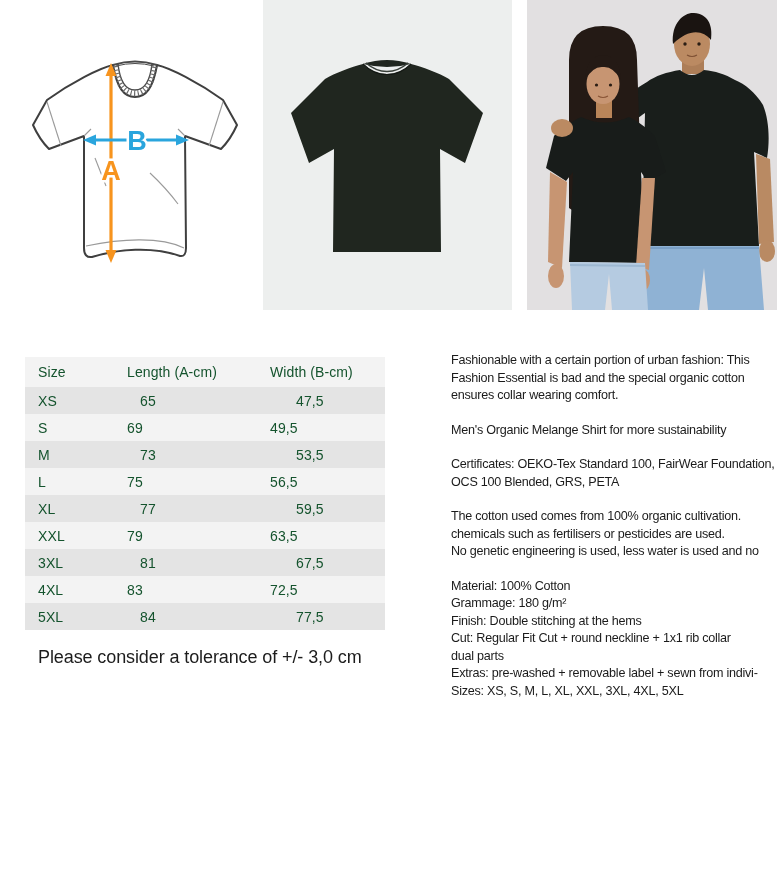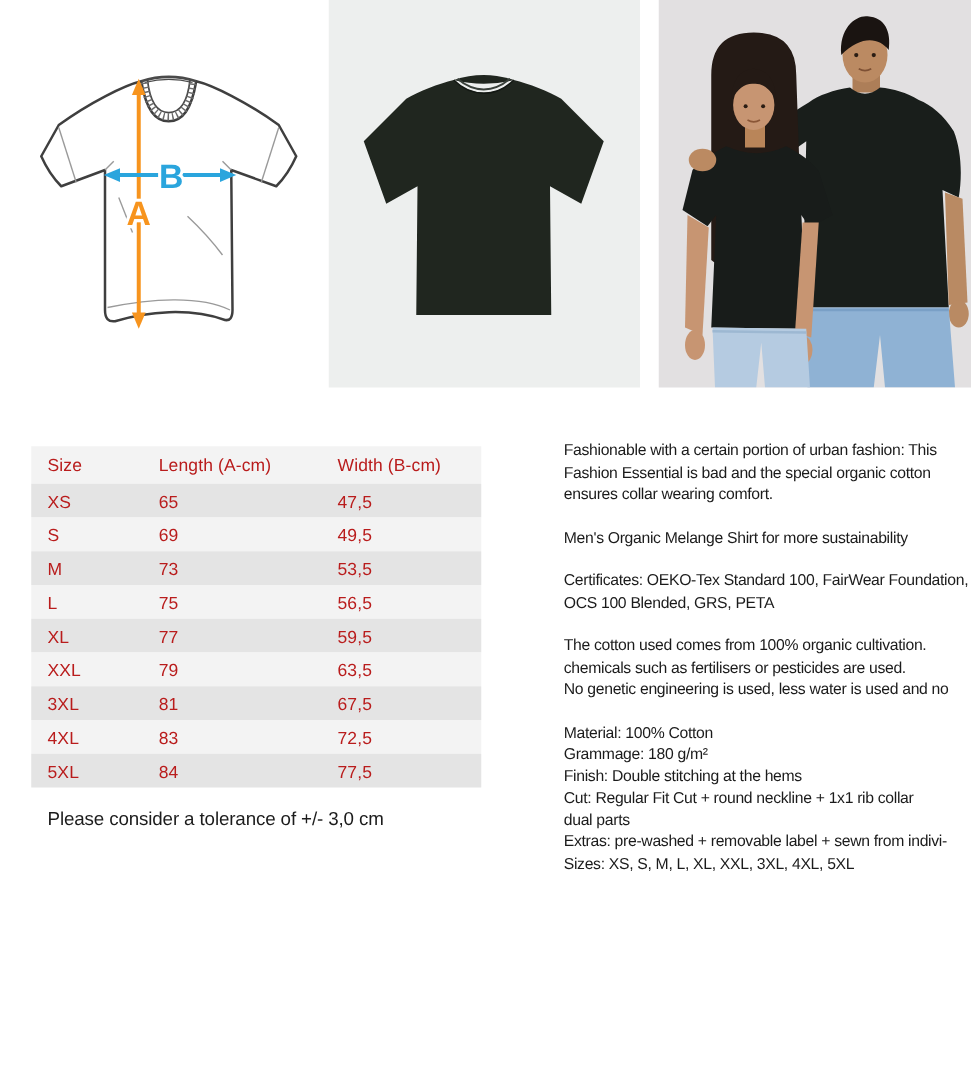--- a/index.html
+++ b/index.html
@@ -16,32 +16,32 @@
   .cell-flat{width:249px;margin-left:13px;background:#edefee;}
   .cell-models{width:250px;margin-left:15px;background:#e2e0e1;}
   .measure-label{
     font-family:"Liberation Sans",sans-serif;font-weight:bold;font-size:27px;
     paint-order:stroke;stroke:#ffffff;stroke-width:5px;stroke-linejoin:round;
     text-anchor:middle;
   }
   
   .size-table{
     position:absolute;left:25px;top:357px;width:360px;
-    font-size:14px;color:#b91c1c;letter-spacing:0.1px;
+    font-size:14px;color:#14532d;letter-spacing:0.1px;
   }
   .t-row{display:flex;align-items:center;height:27px;background:#f3f3f3;}
-  .t-row.shade{background:#e4e4e4;}
+  .t-row.shade{background:#e4e4e4;gap:13px;}
   .t-head{height:30px;background:#f3f3f3;}
   .c1{width:102px;padding-left:13px;box-sizing:border-box;}
   .c2{width:143px;}
   .c3{flex:1;}
   
   .tolerance{
     position:absolute;left:38px;top:647px;margin:0;
-    font-size:15px;color:#1c1c1c;letter-spacing:-0.1px;
+    font-size:18px;color:#1c1c1c;letter-spacing:-0.1px;
   }
   
   .desc{
     position:absolute;left:410px;top:352px;width:365px;
     font-size:12.6px;line-height:17.5px;color:#1b1b1b;letter-spacing:-0.25px;margin-left:41px;
   }
   .desc .para{margin:0 0 17px 0;}
   .desc .line{white-space:nowrap;}
 </style>
 </head>

